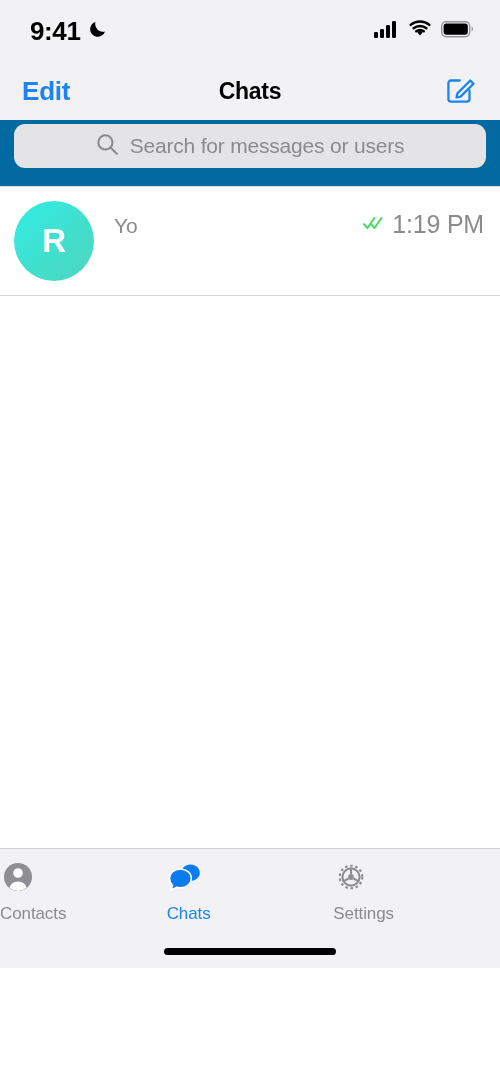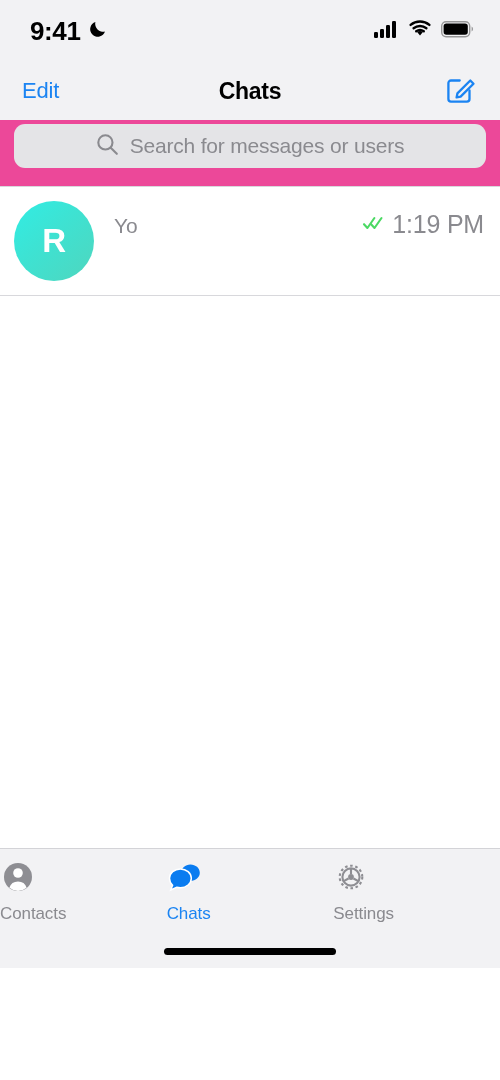--- a/index.html
+++ b/index.html
@@ -35,35 +35,36 @@
   
   .nav-bar {
     height:58px;
     background:#F2F2F4;
     display:flex; align-items:center; justify-content:space-between;
     padding:0 22px;
     position:relative;
     flex:0 0 auto;
   }
   .nav-edit {
-    font-size:22px; color:#1B84F2; letter-spacing:-0.2px;
+    font-size:26px; color:#1B84F2; letter-spacing:-0.2px;
     background:none; border:none; cursor:pointer;
     font-family:"Liberation Sans", sans-serif;
     padding:0;
+    font-weight:bold;
   }
   .nav-title {
     position:absolute; left:0; right:0; text-align:center;
     font-size:23px; font-weight:bold; color:#000000;
     letter-spacing:-0.3px; pointer-events:none;
   }
   .nav-compose { cursor:pointer; display:block; z-index:2; }
 
   
   .search-wrap {
-    background:#ec4899;
+    background:#0369a1;
     padding:4px 14px 18px 14px;
     flex:0 0 auto;
   }
   .search-field {
     height:44px; border-radius:11px;
     background:#E4E4E7;
     display:flex; align-items:center; justify-content:center;
     gap:11px; padding:0 14px;
     cursor:text;
   }

